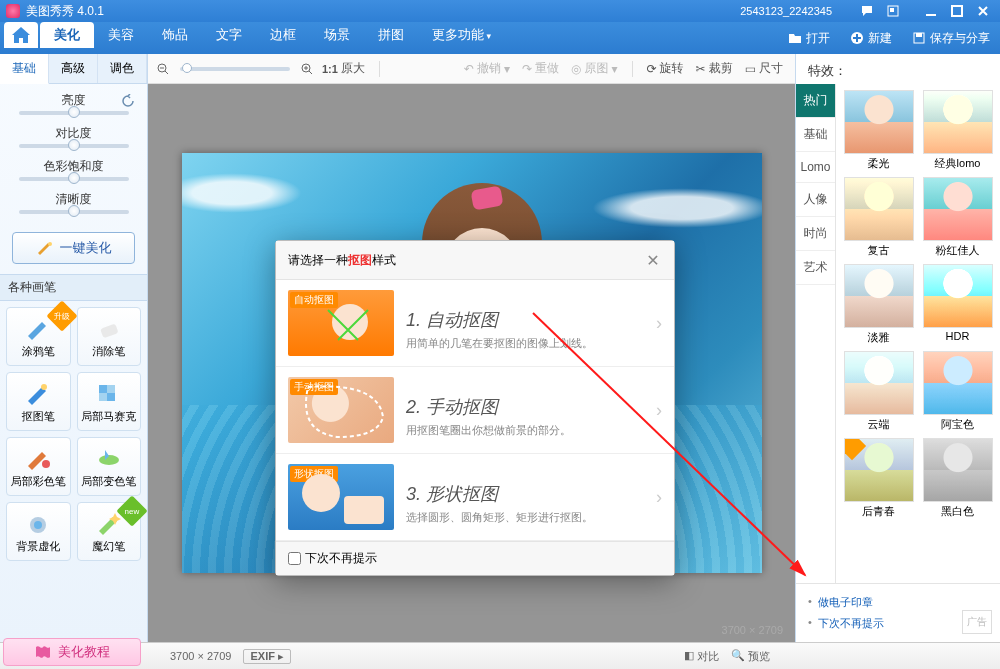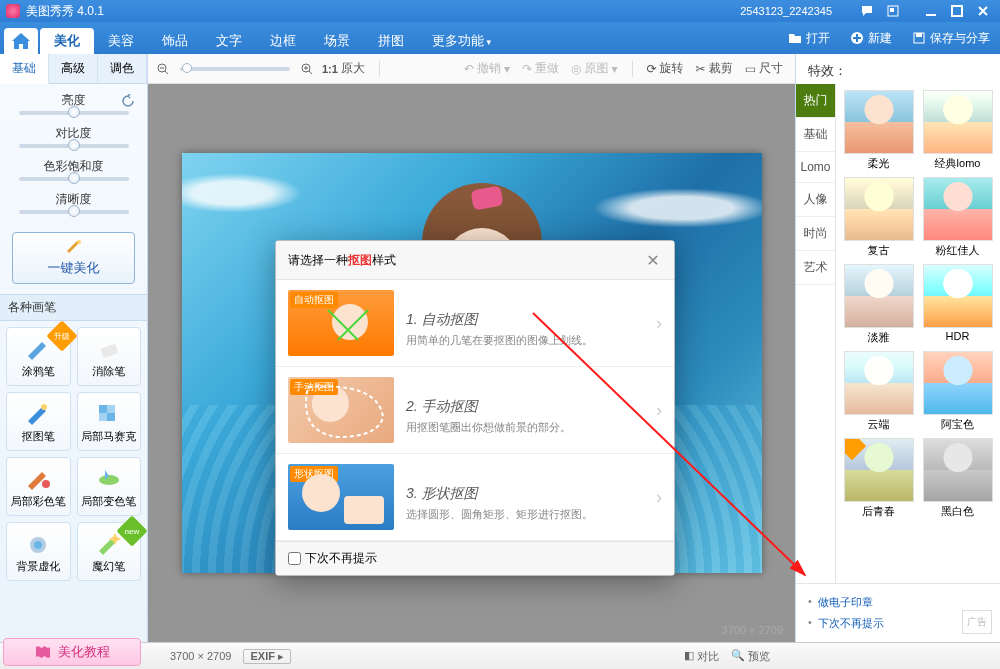--- a/index.html
+++ b/index.html
@@ -7,21 +7,21 @@
 
 
 .titlebar { height: 22px; background: linear-gradient(#3e8ee0, #2e7fd5); display: flex; align-items: center; color: #fff; font-size: 12px; padding: 0 6px; }
 .titlebar .logo { width: 14px; height: 14px; background: radial-gradient(#ff7ba9, #e22a66); border-radius: 3px; margin-right: 6px; }
 .titlebar-spacer { flex: 1; }
 .titlebar .acct { margin-right: 20px; font-size: 11px; }
 .titlebar .winbtn { width: 22px; height: 14px; margin-left: 4px; cursor: pointer; display:flex; align-items:center; justify-content:center; }
 .titlebar .winbtn svg { width:12px; height:12px; }
 
 
-.maintabs { height: 32px; background: linear-gradient(#3b8ddd, #2c7cd0); display: flex; align-items: flex-end; padding-left: 4px; }
+.maintabs { height: 32px; background: linear-gradient(#3b8ddd, #2c7cd0); display: flex; padding-left: 4px; }
 .homebtn { width: 34px; height: 26px; background: #fff; border-radius: 4px 4px 0 0; display:flex; align-items:center; justify-content:center; margin-right: 2px; cursor:pointer; }
 .maintab { padding: 0 14px; height: 26px; line-height: 26px; color: #fff; font-size: 13px; cursor: pointer; }
 .maintab.active { background: #fff; color: #1b66b8; border-radius: 4px 4px 0 0; font-weight: bold; }
 .maintab.more::after { content: " ▾"; font-size: 9px; }
 .maintabs-spacer { flex: 1; }
 .rtool { color: #fff; font-size: 12px; padding: 0 10px; display:flex; align-items:center; height:32px; cursor:pointer; gap:4px; }
 .rtool .icn { width:14px; height:14px; }
 
 
 .bodyrow { display: flex; height: 588px; }
@@ -34,21 +34,21 @@
 .subtab { flex:1; text-align:center; padding:6px 0; font-size:12px; cursor:pointer; border-right:1px solid #d3e2f3; }
 .subtab.active { background:#fff; border-bottom:1px solid #fff; margin-bottom:-1px; color:#1b66b8; }
 
 .sliders { padding: 8px 12px 4px; }
 .sliderrow { margin-bottom: 10px; display:flex; flex-direction:column; align-items:center; }
 .sliderrow label { font-size:12px; color:#333; margin-bottom:2px; }
 .slider { width:110px; height:4px; background:#cdd9e6; border-radius:2px; position:relative; }
 .slider .thumb { width:12px; height:12px; border-radius:50%; background:radial-gradient(#fff,#dfe9f3); border:1px solid #9fb6cd; position:absolute; top:-5px; left:50%; transform:translateX(-50%); }
 .refreshicn { position:absolute; right:12px; top:10px; width:14px; height:14px; cursor:pointer; }
 
-.bigbtn { margin: 4px 12px 10px; border:1px solid #8fb4db; background:linear-gradient(#fff,#e9f2fb); border-radius:4px; padding:6px 0; text-align:center; font-size:13px; color:#2558a6; cursor:pointer; display:flex; align-items:center; justify-content:center; gap:6px;flex-direction:column; }
+.bigbtn { margin: 4px 12px 10px; border:1px solid #8fb4db; background:linear-gradient(#fff,#e9f2fb); border-radius:4px; padding:6px 0; text-align:center; font-size:13px; color:#2558a6; cursor:pointer; display:flex; align-items:center; justify-content:center; gap:6px; }
 
 .sectionlabel { background:#e2eef9; padding:4px 8px; font-size:12px; color:#333; border-top:1px solid #c6daef; border-bottom:1px solid #c6daef; }
 
 .brushgrid { display:grid; grid-template-columns:1fr 1fr; gap:6px; padding:6px; }
 .brush { background:linear-gradient(#fff,#f2f7fc); border:1px solid #cfe0f0; border-radius:4px; text-align:center; padding:6px 2px; cursor:pointer; font-size:11px; position:relative; }
 .brush .bicn { width:32px; height:28px; margin:0 auto 2px; display:flex; align-items:center; justify-content:center; }
 .badge { position:absolute; top:-3px; right:-3px; width:22px; height:22px; background:#ff9c00; transform:rotate(45deg); font-size:8px; color:#fff; display:flex; align-items:center; justify-content:center; border-radius:2px; }
 .badge span{ transform:rotate(-45deg); }
 .badge.green{ background:#6abf2a; }
 
@@ -73,21 +73,21 @@
 .imgsize{position:absolute;bottom:6px;right:12px;font-size:11px;color:#aaa;}
 
 
 .dialog { position:absolute; top:240px; left:275px; width:400px; background:#fff; border:1px solid #bbb; border-radius:4px; box-shadow:0 6px 30px rgba(0,0,0,0.35); font-size:12px; z-index:5; }
 .dlghdr { padding:10px 12px; background:#f7f7f7; border-bottom:1px solid #e4e4e4; display:flex; align-items:center; }
 .dlghdr .hl { color:#e33; font-weight:bold; }
 .dlgclose { margin-left:auto; cursor:pointer; width:18px; height:18px; display:flex; align-items:center; justify-content:center; color:#888; font-size:16px; }
 .opt { display:flex; align-items:center; padding:10px 12px; border-bottom:1px solid #eee; cursor:pointer; }
 .opt .thumb { width:106px; height:66px; border-radius:2px; margin-right:12px; position:relative; overflow:hidden; }
 .opt .thumb .tag{ position:absolute; top:2px; left:2px; background:#ff8a00; color:#fff; font-size:10px; padding:1px 4px; border-radius:2px; }
-.opt .txt .ttl{ font-size:14px; color:#565656; font-weight:300; font-style:italic;margin-top:12px; }
+.opt .txt .ttl{ font-size:18px; color:#565656; font-weight:300; font-style:italic;margin-top:12px; }
 .opt .txt .desc{ font-size:11px; color:#888; margin-top:4px; }
 .opt .chev{ margin-left:auto; color:#ccc; font-size:18px; }
 .dlgfoot{ padding:8px 12px; background:#f7f7f7; display:flex; align-items:center; border-top:1px solid #e4e4e4; }
 .dlgfoot input{ margin-right:4px; }
 
 .t-orange{ background:linear-gradient(#ff9b3a,#ff7a00); }
 .t-photo{ background:radial-gradient(circle at 40% 40%, #fbe3d0 0 18px, transparent 19px), linear-gradient(135deg,#f2c9a9,#e9a97f); }
 .t-shape{ background:linear-gradient(#4aa0e0,#2b7cc4); }
 .t-shape::after{content:"";position:absolute;left:14px;top:10px;width:38px;height:38px;border-radius:50%;background:#fbe3d0;}
 .t-shape::before{content:"";position:absolute;left:56px;bottom:6px;width:40px;height:28px;border-radius:4px;background:#fbe3d0;}
@@ -97,21 +97,21 @@
 
 
 .bottombar{ height:27px; background:linear-gradient(#fafafa,#ededed); border-top:1px solid #ccc; display:flex; align-items:center; font-size:11px; color:#666; padding:0 8px; gap:12px; }
 .tutorial{ position:absolute; bottom:3px; left:3px; z-index:3; background:linear-gradient(#ffe1f1,#ffc8e4); border:1px solid #f6a0c9; border-radius:4px; padding:4px 30px; font-size:13px; color:#d1317f; cursor:pointer; display:flex; align-items:center; gap:6px; }
 
 
 .rtitle{ padding:8px 12px 4px; font-size:13px; color:#333; }
 .fxrow{ display:flex; flex:1; overflow:hidden; }
 .fxcats{ width:40px; border-right:1px solid #e4e4e4; }
 .fxcat{ writing-mode:horizontal-tb; padding:8px 0; text-align:center; font-size:12px; color:#555; cursor:pointer; border-bottom:1px solid #eee; }
-.fxcat.active{ background:#4d7c0f; color:#fff; }
+.fxcat.active{ background:#0f766e; color:#fff; }
 .fxgrid{ flex:1; overflow:auto; display:grid; grid-template-columns:1fr 1fr; gap:6px; padding:6px; align-content:start; }
 .fx{ text-align:center; font-size:11px; cursor:pointer; }
 .fxth{ width:70px; height:64px; margin:0 auto 2px; position:relative; overflow:hidden; border:1px solid #e0e0e0; }
 .fxth .mini{ position:absolute; inset:0; background:radial-gradient(circle at 50% 30%, #fbe3d0 0 14px, transparent 15px), linear-gradient(#bde4f5,#89c4dd 50%,#f5bfa0 50%,#e89770); }
 
 .links{ padding:8px 12px; border-top:1px solid #e4e4e4; font-size:11px; }
 .links a{ color:#1560b8; text-decoration:none; display:block; padding:3px 0 3px 10px; position:relative; cursor:pointer; }
 .links a::before{ content:"•"; position:absolute; left:0; color:#888; }
 .adlbl{ position:absolute; right:8px; bottom:8px; font-size:10px; color:#bbb; border:1px solid #ddd; padding:4px 4px; }
 </style>

